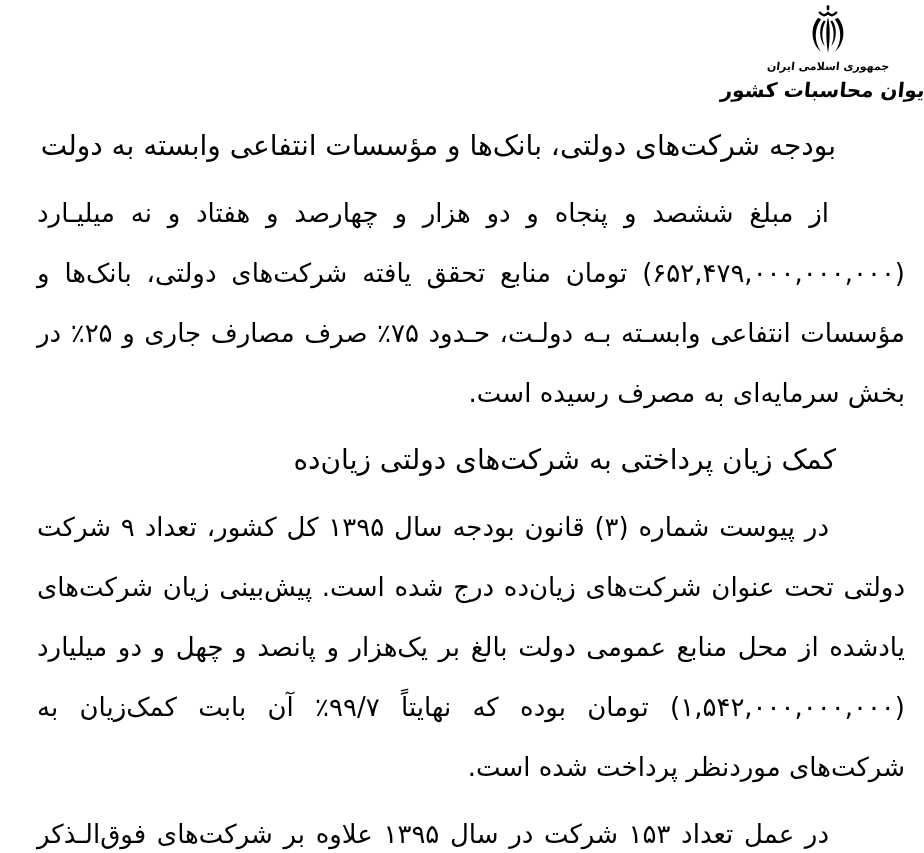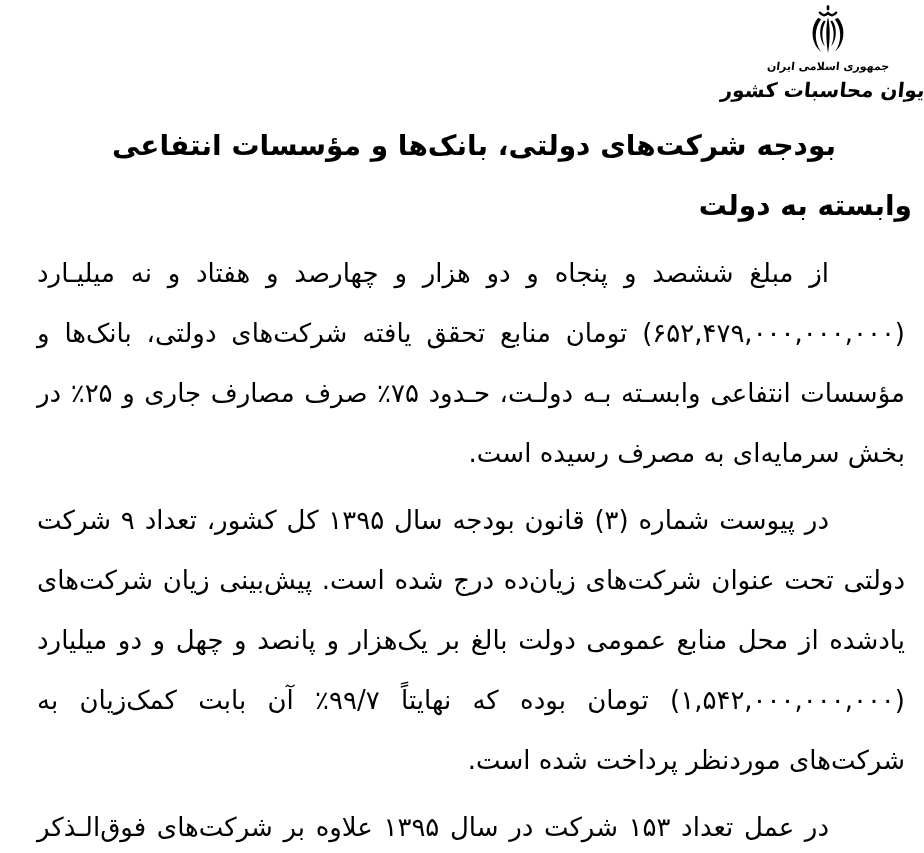--- a/index.html
+++ b/index.html
@@ -49,21 +49,21 @@
   }
   
   .doc {
     position: absolute;
     top: 116px;
     right: 12px;
     left: 30px;
   }
   .section-heading {
     font-size: 28px;
-    font-weight: bold;
+    font-weight: normal;
     line-height: 60px;
     margin: 0;
     text-indent: 76px; 
     letter-spacing: 0;
   }
   .para {
     font-size: 26px;
     line-height: 60px;
     margin: 7px;
     text-align: justify;
@@ -92,18 +92,19 @@
   <div class="org-line1">جمهوری اسلامی ایران</div>
   <div class="org-line2">دیوان محاسبات کشور</div>
 </div>
 
 <div class="doc">
 
   <h2 class="section-heading">بودجه شرکت‌های دولتی، بانک‌ها و مؤسسات انتفاعی وابسته به دولت</h2>
 
   <p class="para">از مبلغ ششصد و پنجاه و دو هزار و چهارصد و هفتاد و نه میلیـارد (۶۵۲,۴۷۹,۰۰۰,۰۰۰,۰۰۰) تومان منابع تحقق یافته شرکت‌های دولتی، بانک‌ها و مؤسسات انتفاعی وابسـته بـه دولـت، حـدود ۷۵٪ صرف مصارف جاری و ۲۵٪ در بخش سرمایه‌ای به مصرف رسیده است.</p>
 
+  <h2 class="section-heading">کمک زیان پرداختی به شرکت‌های دولتی زیان‌ده</h2>
 
   <p class="para">در پیوست شماره (۳) قانون بودجه سال ۱۳۹۵ کل کشور، تعداد ۹ شرکت دولتی تحت عنوان شرکت‌های زیان‌ده درج شده است. پیش‌بینی زیان شرکت‌های یادشده از محل منابع عمومی دولت بالغ بر یک‌هزار و پانصد و چهل و دو میلیارد (۱,۵۴۲,۰۰۰,۰۰۰,۰۰۰) تومان بوده که نهایتاً ۹۹/۷٪ آن بابت کمک‌زیان به شرکت‌های موردنظر پرداخت شده است.</p>
 
   <p class="para">در عمل تعداد ۱۵۳ شرکت در سال ۱۳۹۵ علاوه بر شرکت‌های فوق‌الـذکر زیـان‌ده شـده‌انـد، لیکن از محل منابع عمومی دولت، مبلغ دویست و پانزده میلیارد (۲۱۵,۰۰۰,۰۰۰,۰۰۰) تومان کمک زیان به شرکت‌های «آب منطقه‌ای» و «آب و فاضلاب روستایی» استان‌ها پرداخت شده است.</p>
 
 </div>
 
 </body></html>

